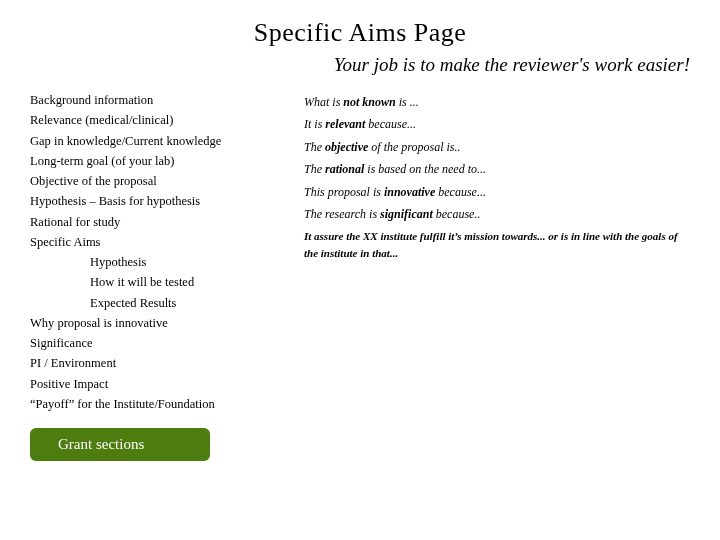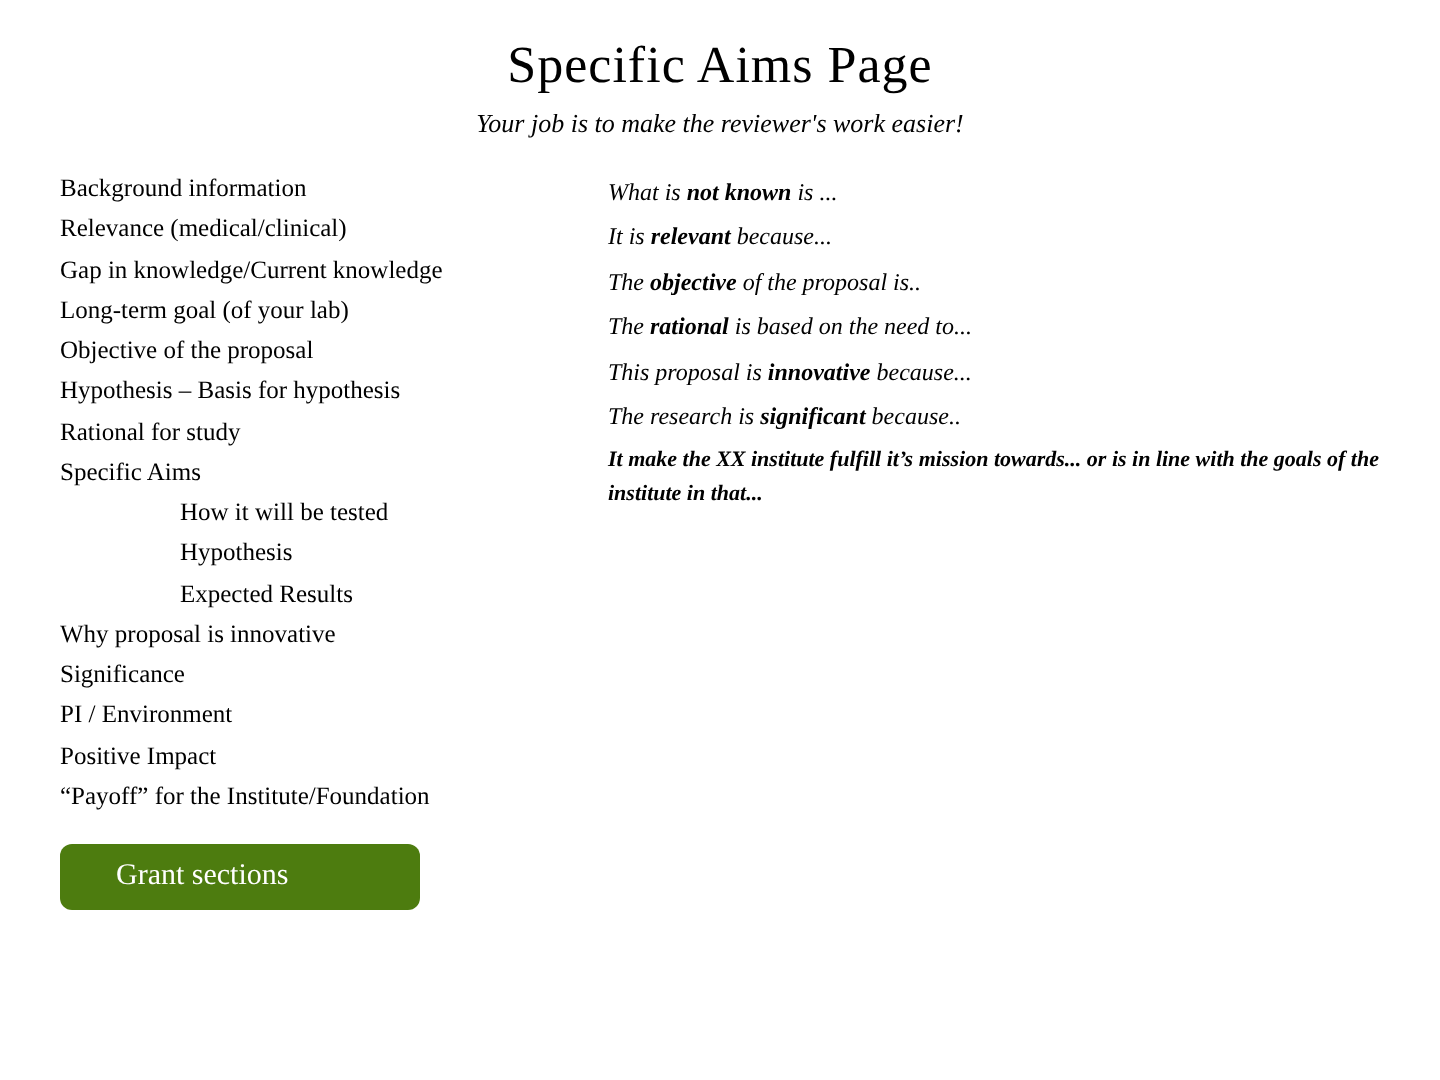--- a/index.html
+++ b/index.html
@@ -21,22 +21,22 @@
     }
     .title {
       text-align: center;
       font-size: 26px;
       font-weight: normal;
       font-family: Georgia, serif;
       margin-bottom: 6px;
       letter-spacing: 0.5px;
     }
     .subtitle {
-      text-align: center;
-      font-size: 13px;
+      text-align: right;
+      font-size: 19px;
       font-style: italic;
       margin-bottom: 14px;
       font-family: Georgia, serif;
     }
     .content-area {
       display: flex;
       flex: 1;
       gap: 4px;
     }
     .left-column {
@@ -88,22 +88,22 @@
   <div class="content-area">
     <div class="left-column">
       <div>Background information</div>
       <div>Relevance (medical/clinical)</div>
       <div>Gap in knowledge/Current knowledge</div>
       <div>Long-term goal (of your lab)</div>
       <div>Objective of the proposal</div>
       <div>Hypothesis – Basis for hypothesis</div>
       <div>Rational for study</div>
       <div>Specific Aims</div>
+      <div class="indent">Hypothesis</div>
       <div class="indent">How it will be tested</div>
-      <div class="indent">Hypothesis</div>
       <div class="indent">Expected Results</div>
       <div>Why proposal is innovative</div>
       <div>Significance</div>
       <div>PI / Environment</div>
       <div>Positive Impact</div>
       <div>“Payoff” for the Institute/Foundation</div>
       <div style="margin-top:14px;">
         <button class="grant-btn">Grant sections</button>
       </div>
     </div>
@@ -120,17 +120,17 @@
       <div class="rline">
         <span class="italic">The </span><span class="bold-italic">rational</span><span class="italic"> is based on the need to...</span>
       </div>
       <div class="rline">
         <span class="italic">This proposal is </span><span class="bold-italic">innovative</span><span class="italic"> because...</span>
       </div>
       <div class="rline">
         <span class="italic">The research is </span><span class="bold-italic">significant</span><span class="italic"> because..</span>
       </div>
       <div class="rline-small" style="margin-top:4px;">
-        <span class="bold-italic">It make the XX institute fulfill it’s mission towards... or </span><span class="bold-italic">is in line with the goals of the institute in that...</span>
+        <span class="bold-italic">It assure the XX institute fulfill it’s mission towards... or </span><span class="bold-italic">is in line with the goals of the institute in that...</span>
       </div>
     </div>
   </div>
 </div>
 
 </body></html>

